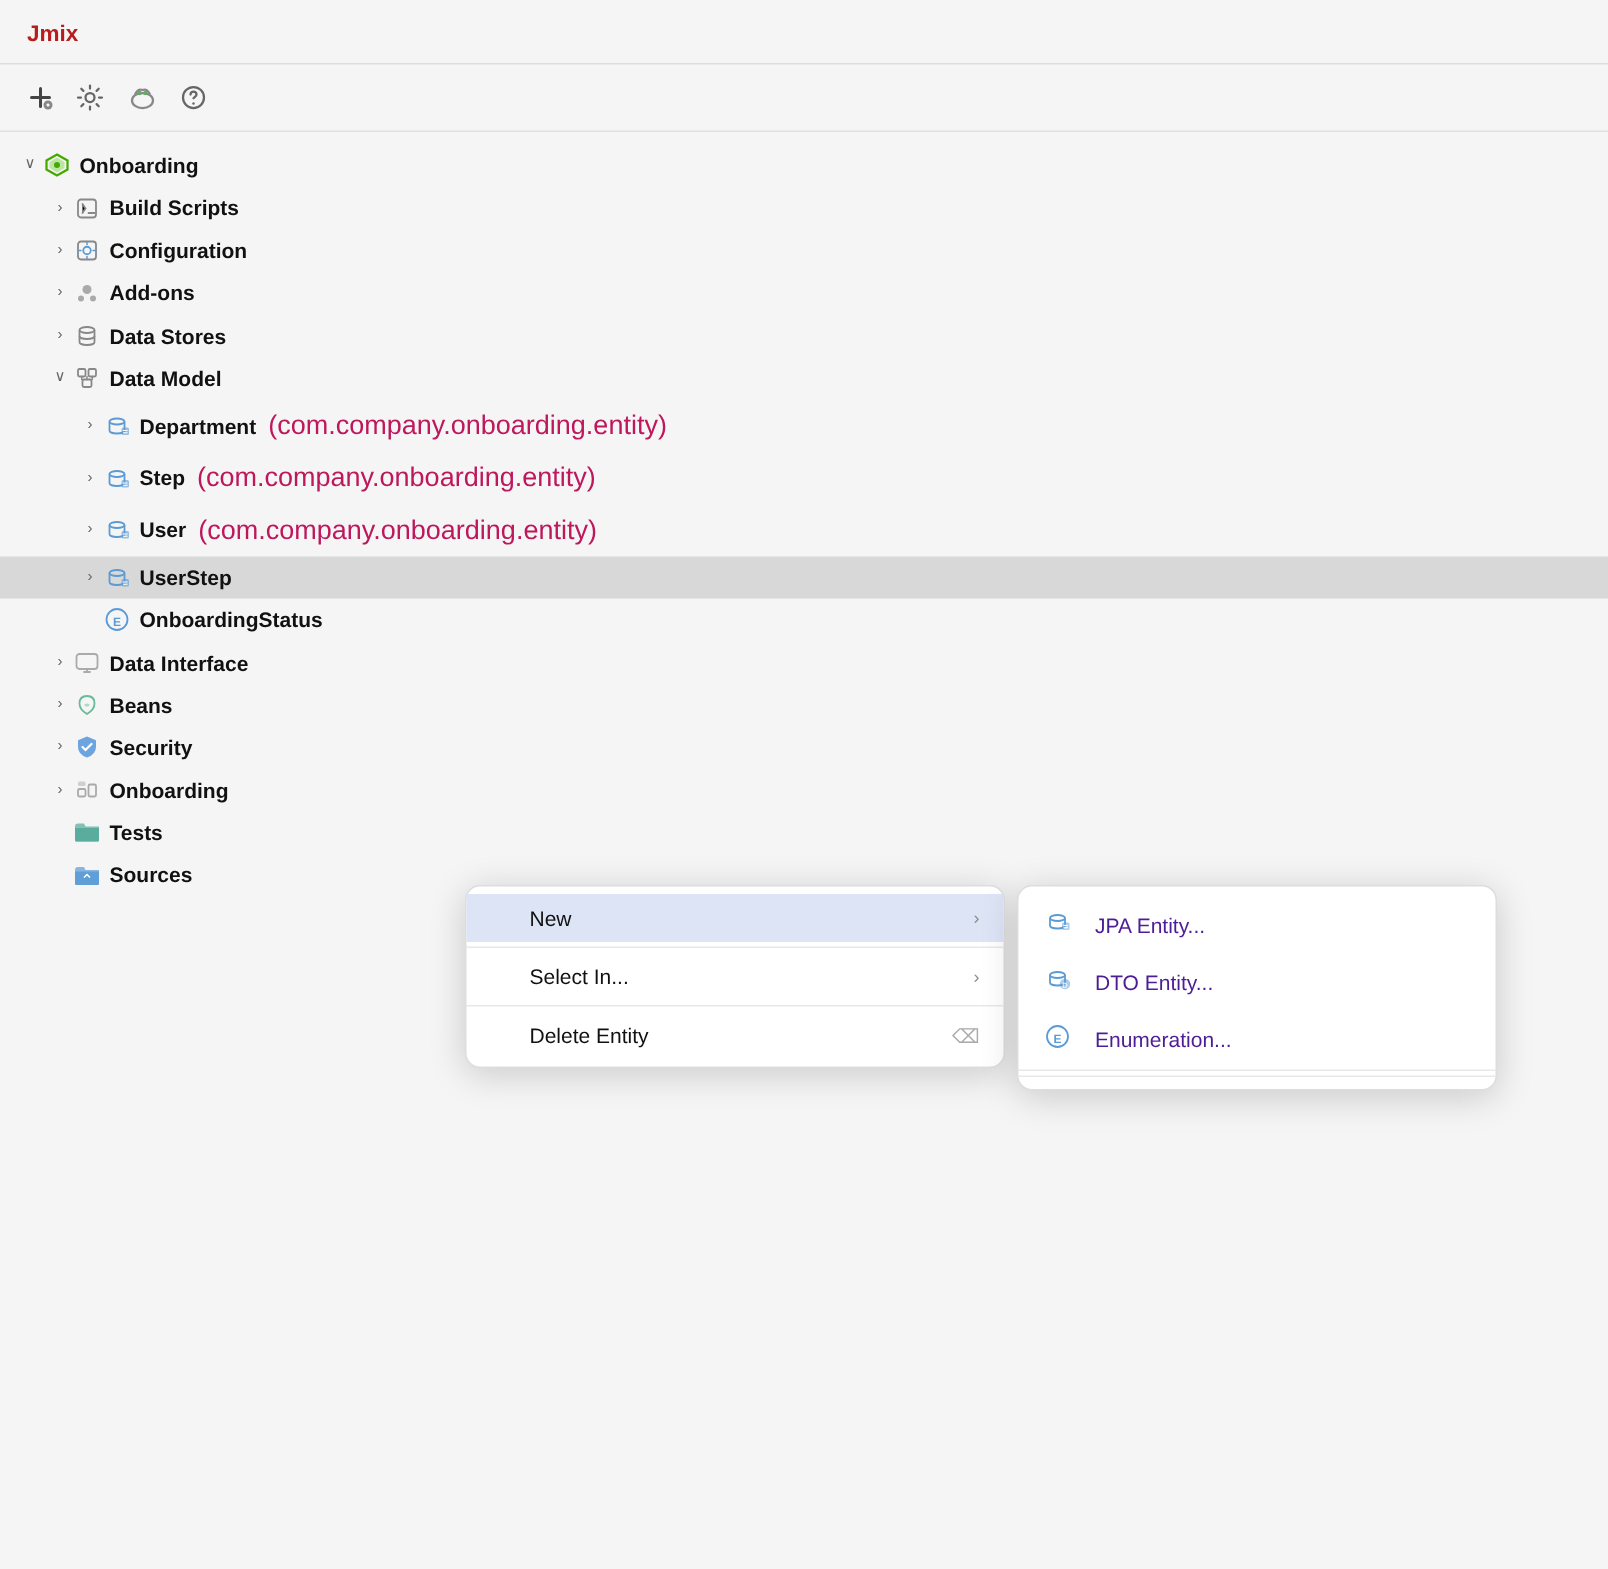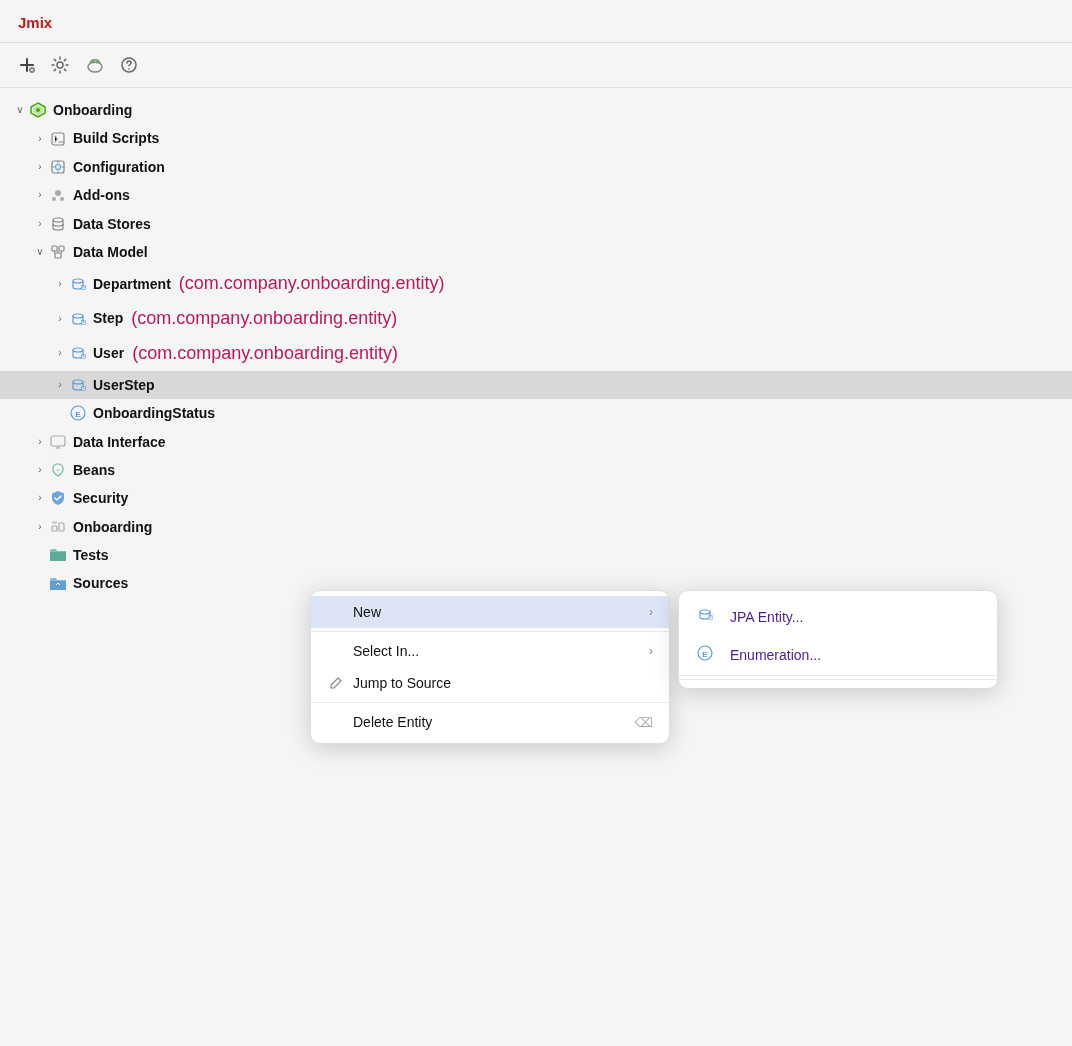--- a/index.html
+++ b/index.html
@@ -431,28 +431,20 @@
       <span class="ctx-arrow">›</span>
     </div>
     <div class="ctx-separator"></div>
 
     <div class="ctx-item">
       <span class="ctx-icon"></span>
       <span>Select In...</span>
       <span class="ctx-arrow">›</span>
     </div>
 
-    <div class="ctx-item">
-      <span class="ctx-icon">
-        <svg width="14" height="14" viewBox="0 0 14 14">
-          <path d="M9 2l3 3-7 7H2v-3z" fill="none" stroke="#888" stroke-width="1.2"></path>
-        </svg>
-      </span>
-      <span>Jump to Source</span>
-    </div>
     <div class="ctx-separator"></div>
 
     <div class="ctx-item">
       <span class="ctx-icon"></span>
       <span>Delete Entity</span>
       <span class="ctx-shortcut">⌫</span>
     </div>
   </div>
 
   <div class="submenu">
@@ -463,20 +455,31 @@
           <ellipse cx="9" cy="6" rx="5" ry="2" stroke="#5b9bd5" stroke-width="1.2" fill="none"></ellipse>
           <path d="M4 6v5c0 1.1 2.2 2 5 2s5-.9 5-2V6" stroke="#5b9bd5" stroke-width="1.2" fill="none"></path>
           <rect x="12" y="9" width="5" height="5" rx="1" fill="#5b9bd5" opacity="0.5"></rect>
           <line x1="13" y1="11" x2="16" y2="11" stroke="white" stroke-width="0.8"></line>
           <line x1="13" y1="12.5" x2="16" y2="12.5" stroke="white" stroke-width="0.8"></line>
         </svg>
       </span>
       <span>JPA Entity...</span>
     </div>
 
+    <div class="sub-item">
+      <span class="item-icon">
+        <svg width="18" height="18" viewBox="0 0 18 18">
+          <ellipse cx="9" cy="6" rx="5" ry="2" stroke="#5b9bd5" stroke-width="1.2" fill="none"></ellipse>
+          <path d="M4 6v5c0 1.1 2.2 2 5 2s5-.9 5-2V6" stroke="#5b9bd5" stroke-width="1.2" fill="none"></path>
+          <circle cx="14" cy="12" r="3" fill="#5b9bd5" opacity="0.5" stroke="#5b9bd5" stroke-width="1"></circle>
+          <text x="14" y="14.5" text-anchor="middle" font-size="5" fill="white">D</text>
+        </svg>
+      </span>
+      <span>DTO Entity...</span>
+    </div>
 
     <div class="sub-item">
       <span class="item-icon">
         <svg width="18" height="18" viewBox="0 0 18 18">
           <circle cx="9" cy="9" r="7" stroke="#5b9bd5" stroke-width="1.2" fill="none"></circle>
           <text x="9" y="13" text-anchor="middle" font-size="8" fill="#5b9bd5" font-weight="bold">E</text>
         </svg>
       </span>
       <span>Enumeration...</span>
     </div>

